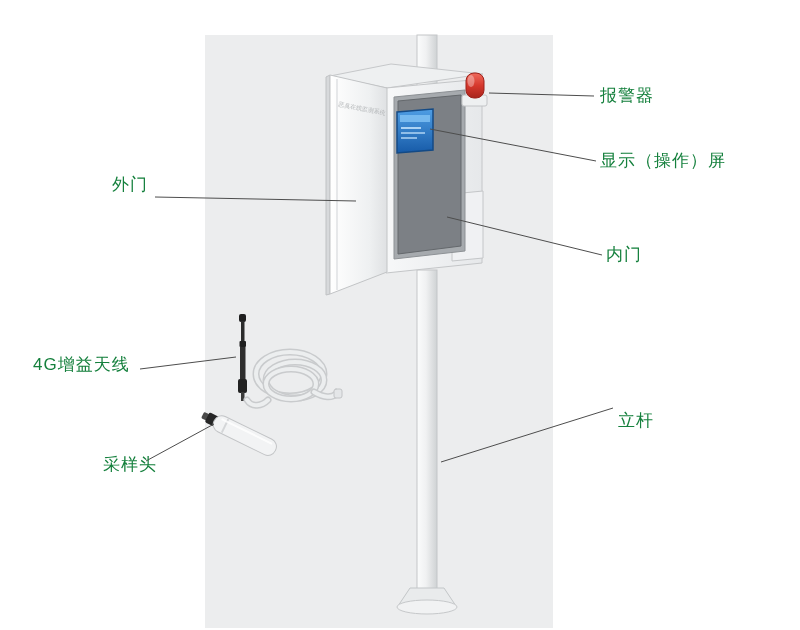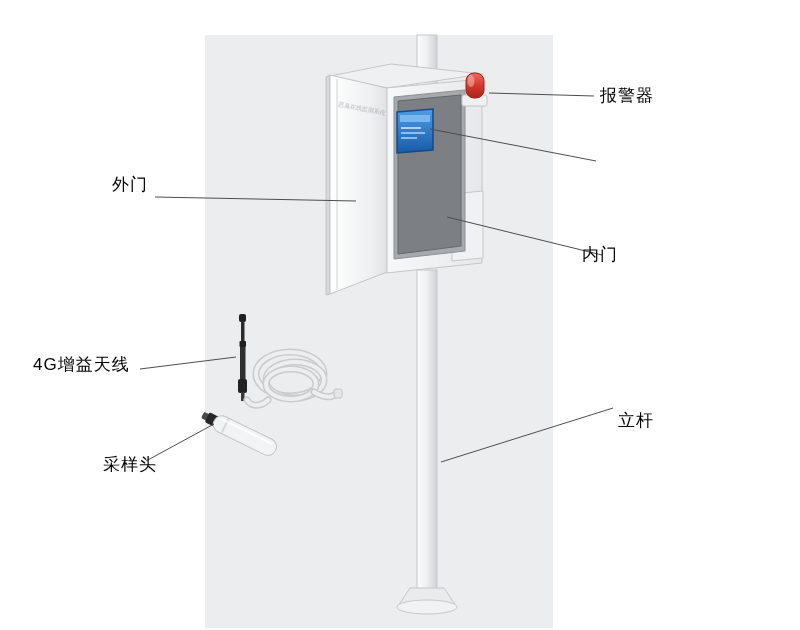--- a/index.html
+++ b/index.html
@@ -5,21 +5,21 @@
   * { margin:0; padding:0; box-sizing:border-box; }
   html,body { background:#ffffff; }
   body { font-family:"Liberation Sans", sans-serif; }
   .canvas { position:relative; width:800px; height:630px; background:#ffffff; overflow:hidden; }
   .panel { position:absolute; left:205px; top:35px; width:348px; height:593px; background:#ecedee; }
   svg.scene { position:absolute; left:0; top:0; display:block; }
   .callout {
     position:absolute;
     font-size:17px;
     line-height:1.1;
-    color:#000000;
+    color:#15803d;
     white-space:nowrap;
     letter-spacing:1px;
   }
 </style>
 </head>
 <body>
 
 <div class="canvas">
 
   <div class="panel"></div>
@@ -130,24 +130,25 @@
       <line x1="155" y1="197" x2="356" y2="201"></line>
       <line x1="602" y1="255" x2="447" y2="217"></line>
       <line x1="140" y1="369" x2="236" y2="357"></line>
       <line x1="146" y1="461" x2="214" y2="424"></line>
       <line x1="613" y1="408" x2="441" y2="462"></line>
     </g>
   </svg>
 
   <div class="callout" style="left:600px; top:87px">报警器</div>
 
+  <div class="callout" style="left:600px; top:152px">显示（操作）屏</div>
 
   <div class="callout" style="left:112px; top:176px">外门</div>
 
-  <div class="callout" style="left:582px; top:246px">内门</div>
+  <div class="callout" style="left:606px; top:246px">内门</div>
 
   <div class="callout" style="left:33px; top:356px">4G增益天线</div>
 
   <div class="callout" style="left:103px; top:456px">采样头</div>
 
   <div class="callout" style="left:618px; top:412px">立杆</div>
 
 </div>
 
 </body></html>

